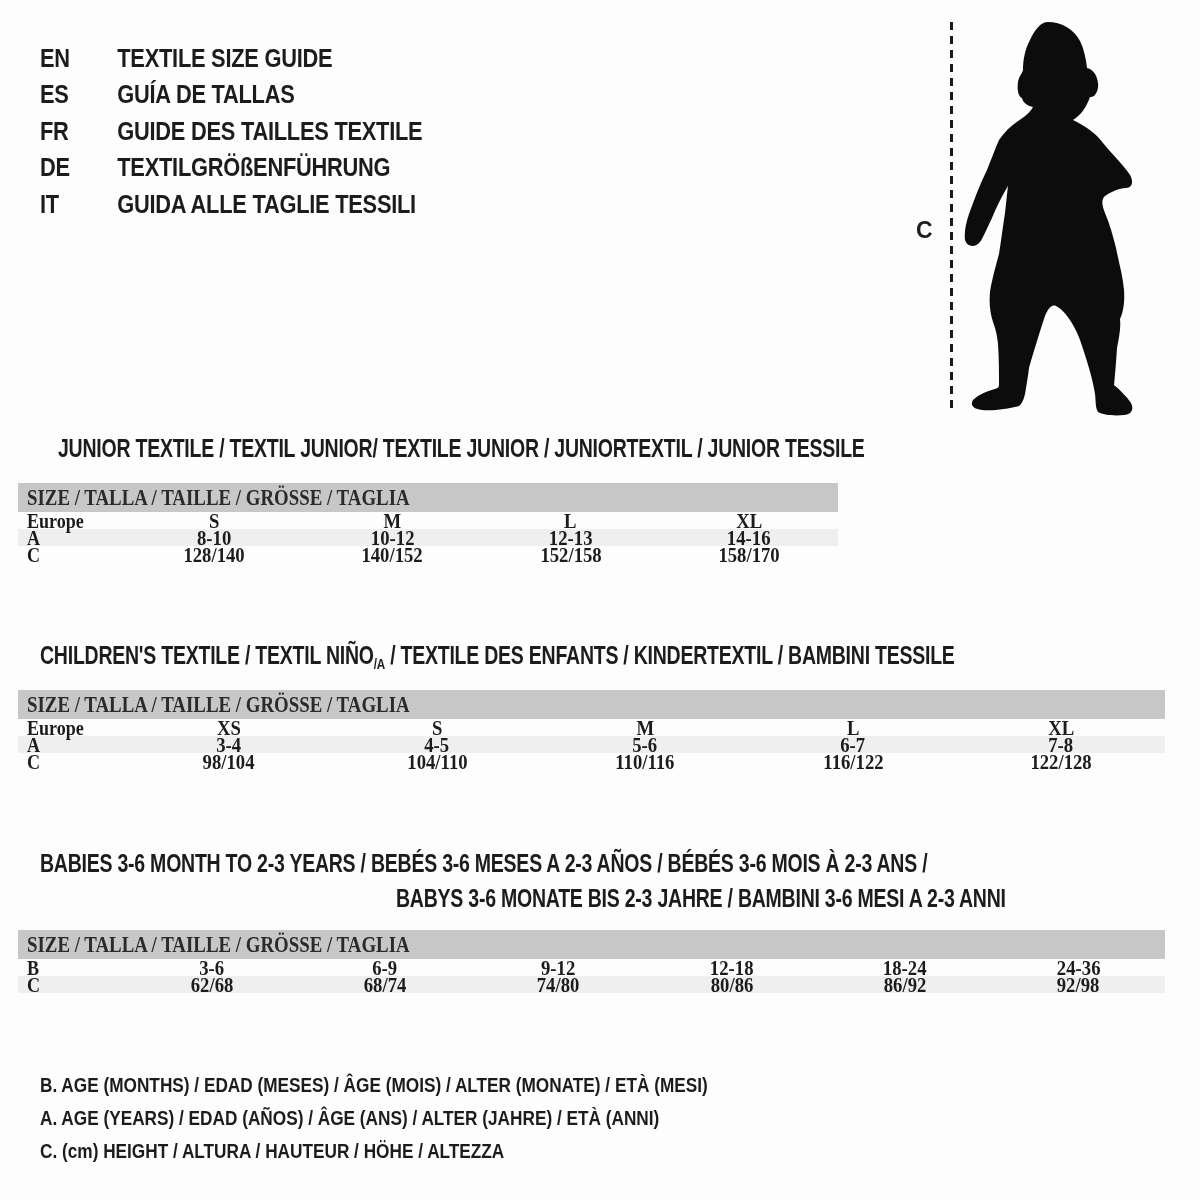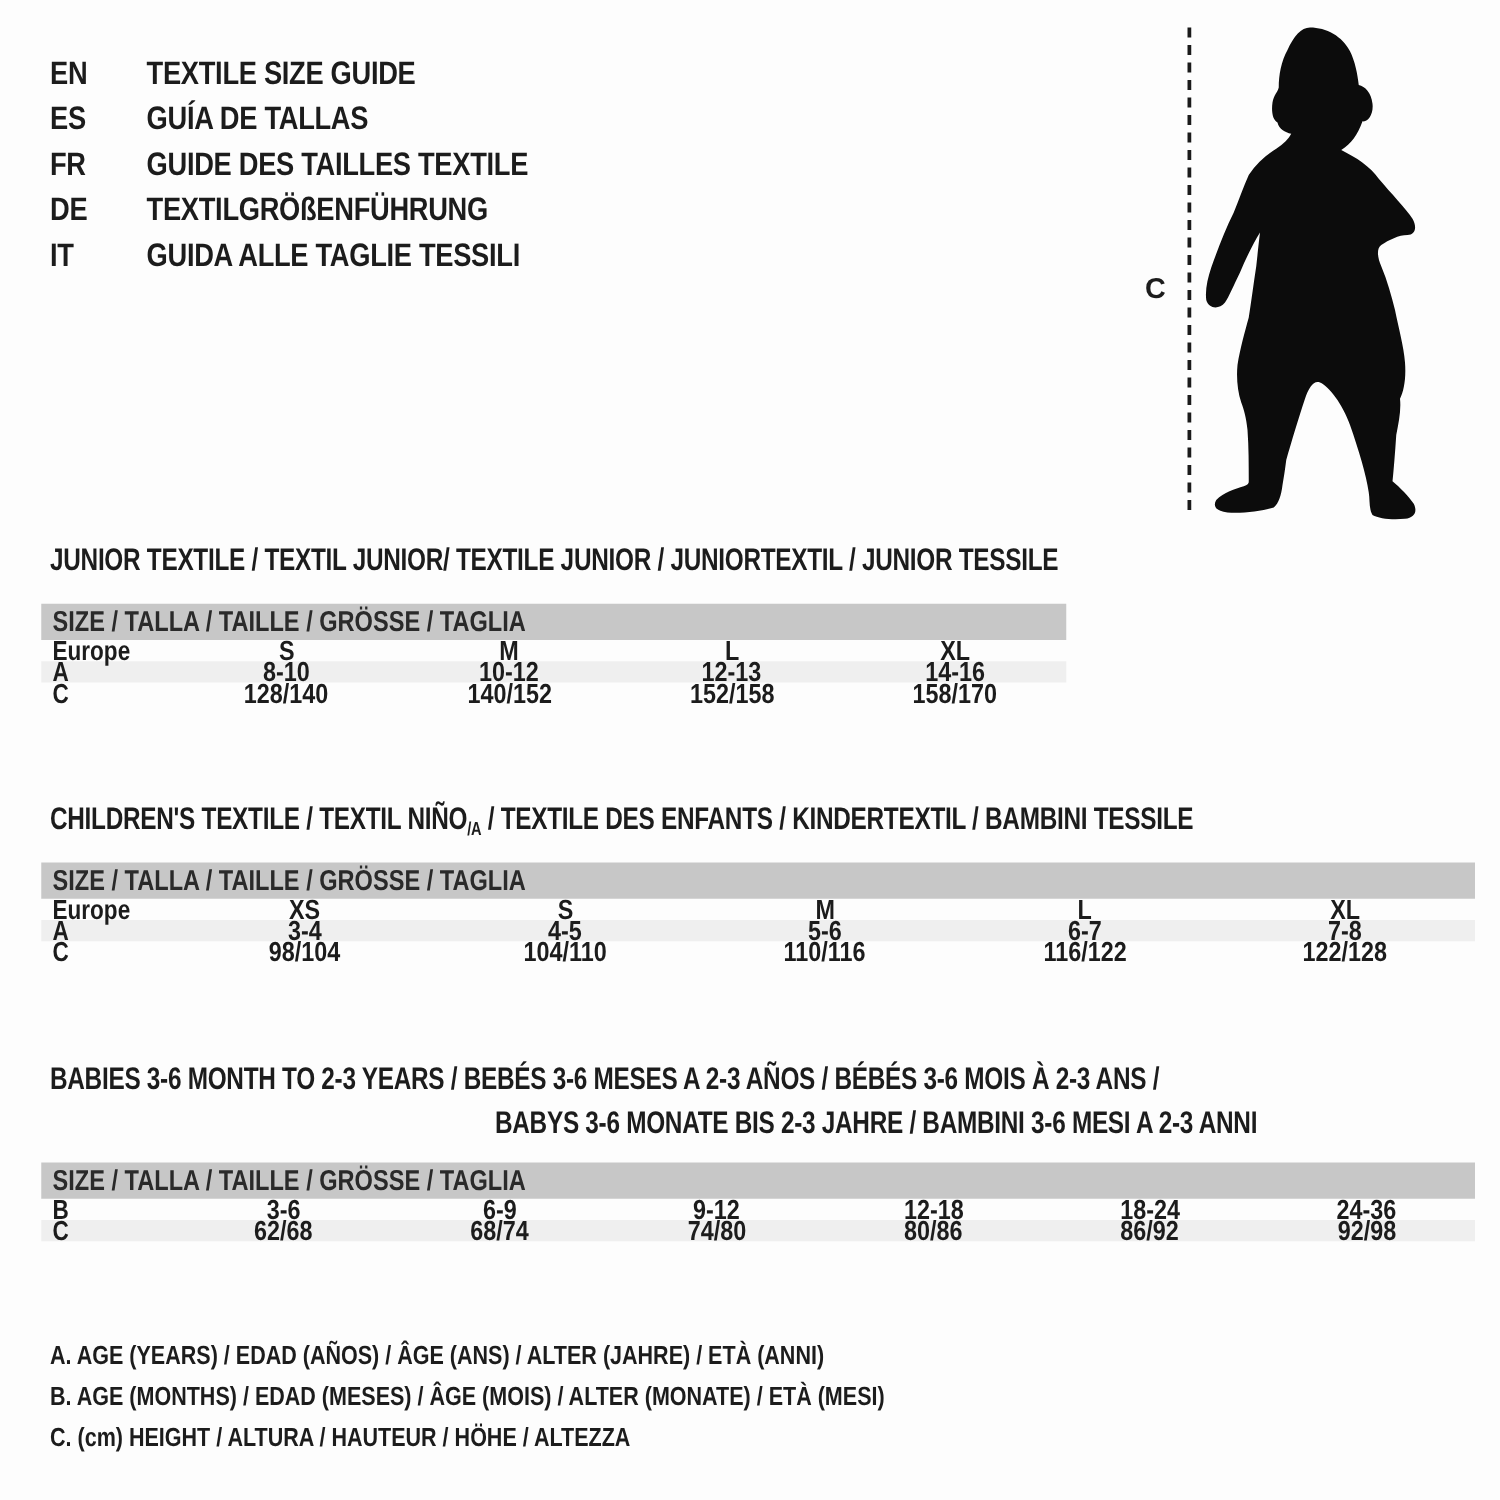--- a/index.html
+++ b/index.html
@@ -18,21 +18,21 @@
             transform:scaleX(0.84);transform-origin:0 50%;white-space:nowrap;letter-spacing:-0.3px;}
   .lang-code{width:92px;}
 
   
   .fig-svg{position:absolute;left:935px;top:16px;}
   .measure-label{position:absolute;left:916px;top:217px;font-size:23px;}
 
   
   .sec-title{position:absolute;left:40px;font-size:25px;letter-spacing:-0.3px;}
   .sec-title .sub{font-size:15px;vertical-align:-5px;}
-  .sizetable{position:absolute;left:33px;}
+  .sizetable{position:absolute;left:18px;font-family:Liberation Serif, serif;}
   .size-bar{height:29px;line-height:29px;background:#c7c7c7;color:#2a2a2a;
             padding-left:9px;font-size:23px;box-sizing:border-box;}
   .t-row{display:flex;height:17px;align-items:center;font-size:22px;}
   .t-row.alt{background:#efefef;}
   .t-lbl{width:107px;padding-left:9px;box-sizing:border-box;}
   .t-val{flex:1;text-align:center;}
 
   
   .legend{position:absolute;left:40px;top:1068px;}
   .legend-line{height:33px;line-height:33px;font-size:21px;}
@@ -111,21 +111,21 @@
     C56,144 60,133 64,124
     C70,115 78,108 86,103
     C92,99 96,95 98,91
     C93,90 88,87 87,82
     C83,80 82,73 83,66
     C84,60 87,58 88,54
     C88,44 90,33 95,24
     C100,13 106,6 113,6 Z"></path>
 </svg>
 
-<div class="sec-title" style="top:434px;">
+<div class="sec-title" style="top:434px;margin-left:18px;">
   <span class="ct">JUNIOR TEXTILE / TEXTIL JUNIOR/ TEXTILE JUNIOR / JUNIORTEXTIL / JUNIOR TESSILE</span>
 </div>
 <div class="sizetable" style="top:483px;width:820px;">
   <div class="size-bar">
     <span class="cl">SIZE / TALLA / TAILLE / GRÖSSE / TAGLIA</span>
   </div>
   <div class="t-row">
     <span class="t-lbl"><span class="cl">Europe</span></span>
     <span class="t-val"><span class="cx">S</span></span>
     <span class="t-val"><span class="cx">M</span></span>
@@ -204,21 +204,21 @@
     <span class="t-val"><span class="cx">68/74</span></span>
     <span class="t-val"><span class="cx">74/80</span></span>
     <span class="t-val"><span class="cx">80/86</span></span>
     <span class="t-val"><span class="cx">86/92</span></span>
     <span class="t-val"><span class="cx">92/98</span></span>
   </div>
 </div>
 
 <div class="legend">
   <div class="legend-line">
+    <span class="cl">B. AGE (MONTHS) / EDAD (MESES) / ÂGE (MOIS) / ALTER (MONATE) / ETÀ (MESI)</span>
+  </div>
+  <div class="legend-line">
     <span class="cl">A. AGE (YEARS) / EDAD (AÑOS) / ÂGE (ANS) / ALTER (JAHRE) / ETÀ (ANNI)</span>
-  </div>
-  <div class="legend-line">
-    <span class="cl">B. AGE (MONTHS) / EDAD (MESES) / ÂGE (MOIS) / ALTER (MONATE) / ETÀ (MESI)</span>
   </div>
   <div class="legend-line">
     <span class="cl">C. (cm) HEIGHT / ALTURA / HAUTEUR / HÖHE / ALTEZZA</span>
   </div>
 </div>
 
 </body></html>

